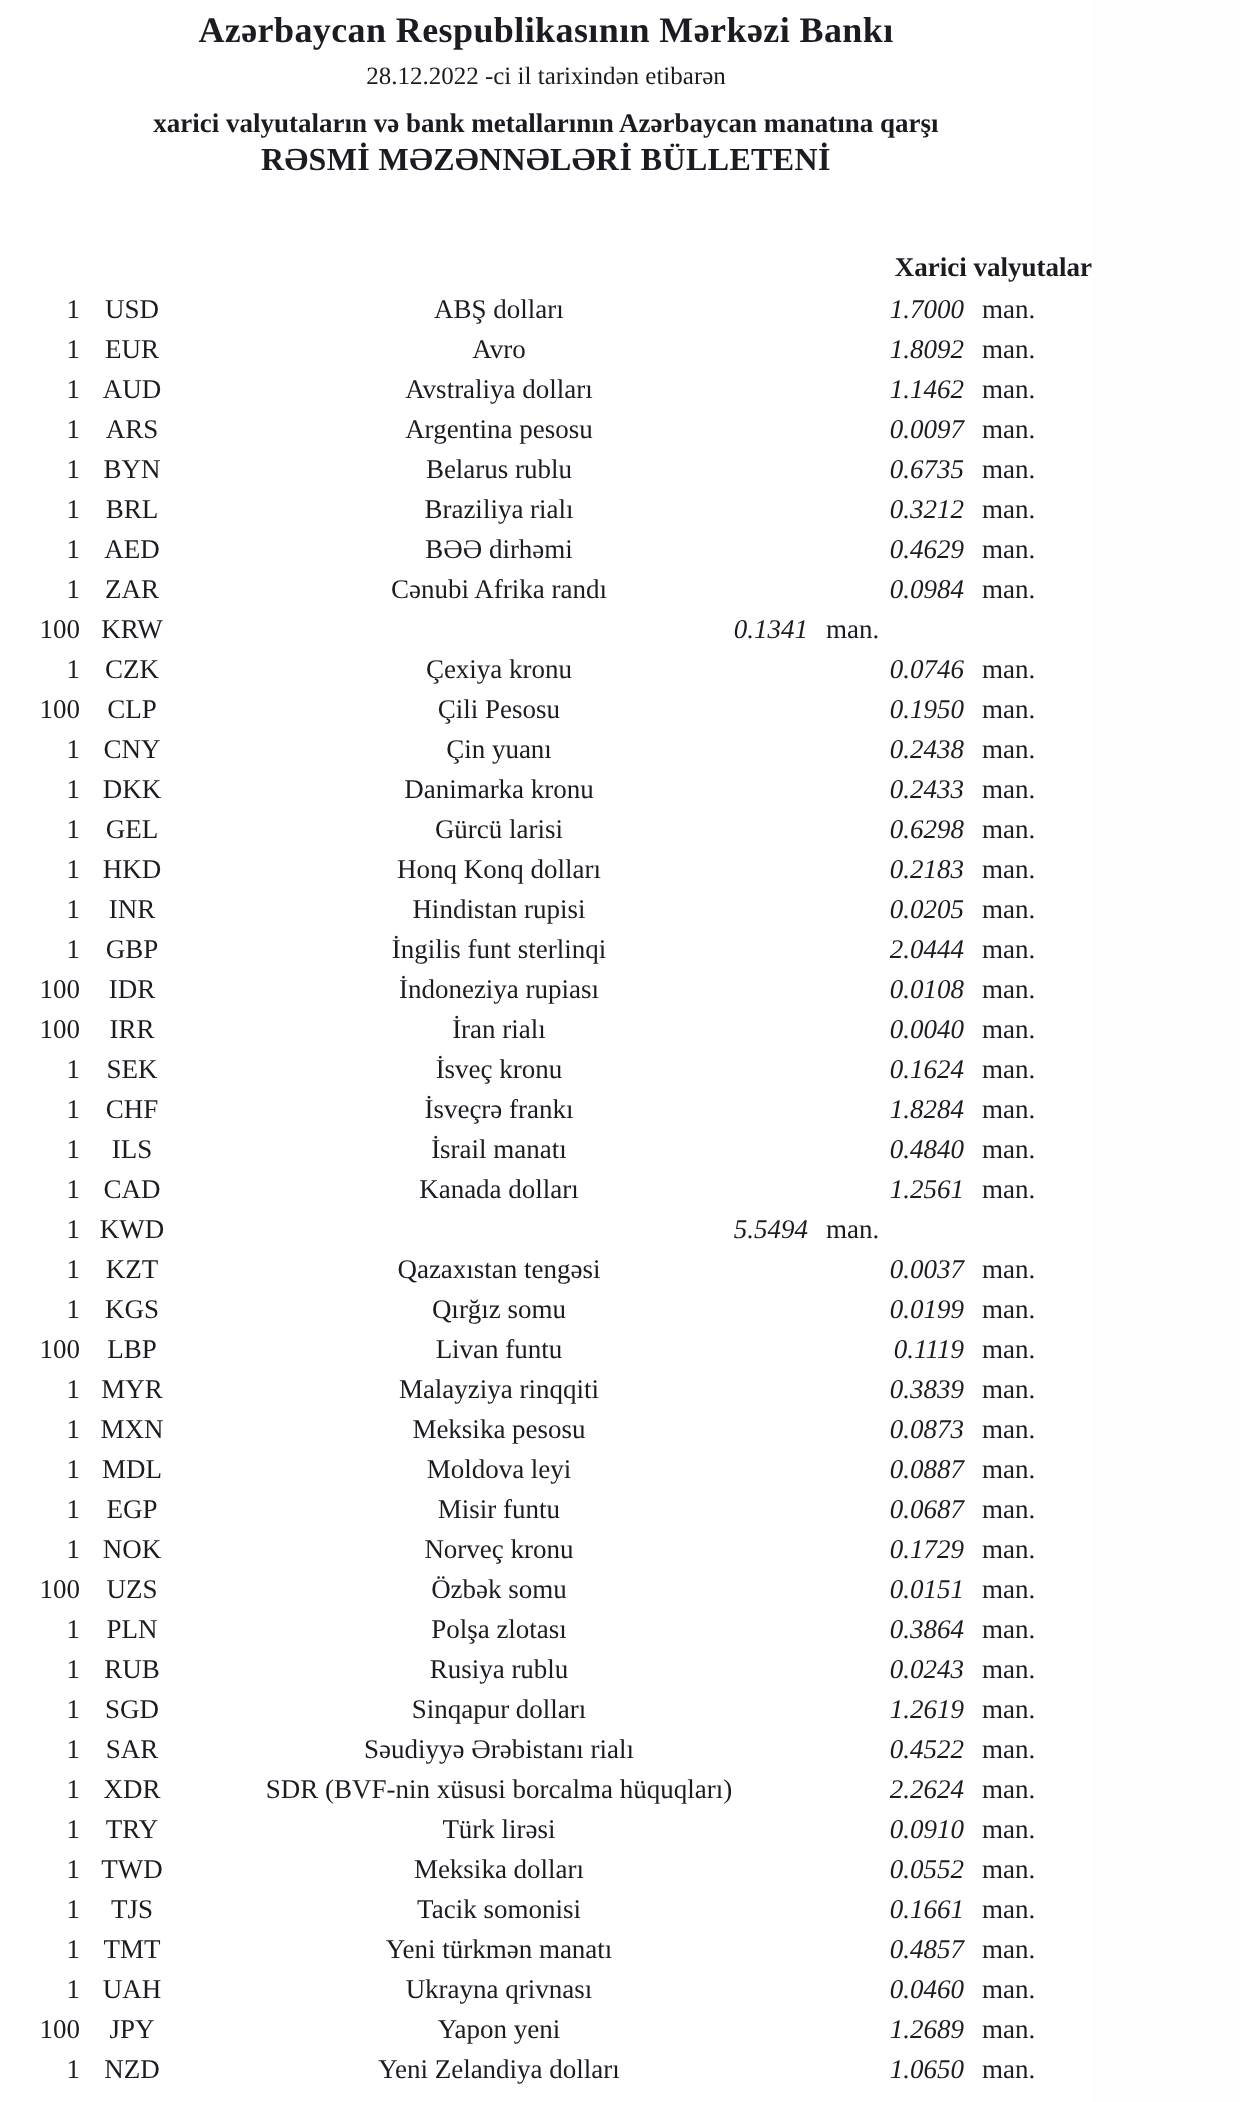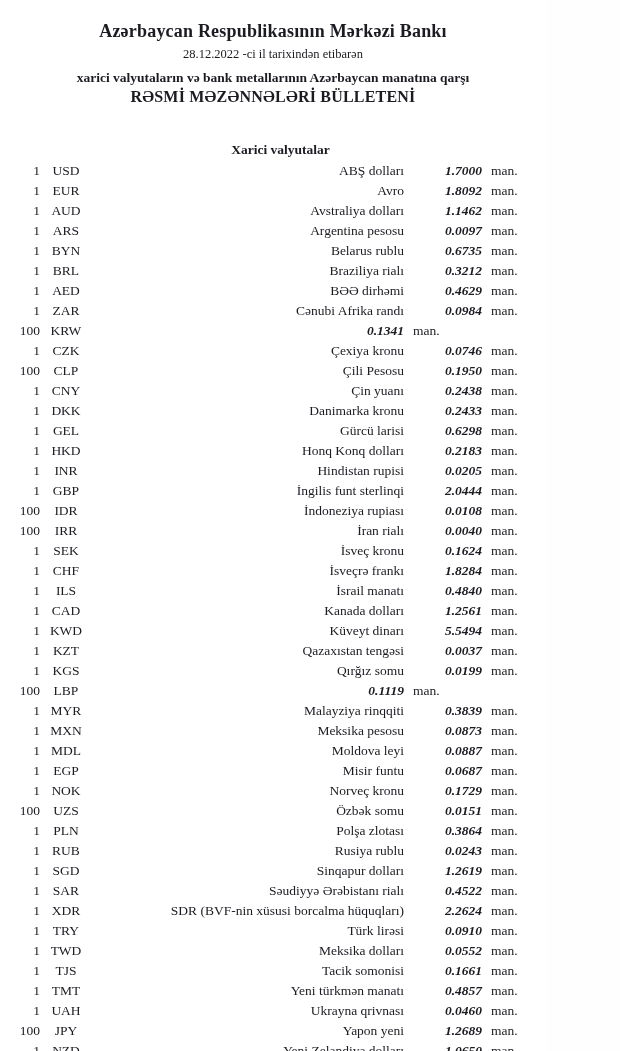--- a/index.html
+++ b/index.html
@@ -8,21 +8,21 @@
     height: 1051px;
     background: #fefefe;
     font-family: "Liberation Serif", "DejaVu Serif", serif;
     color: #1b1b22;
     overflow: hidden;
   }
   .doc {
     width: 546px;
     height: 1051px;
     box-sizing: border-box;
-    padding-top: 20px;
+    padding-top: 4px;
     background: #fff;
   }
   .hdr { text-align: center; }
   .hdr-title {
     font-size: 18px;
     font-weight: bold;
     line-height: 22px;
     letter-spacing: 0.2px;
   }
   .hdr-date {
@@ -37,41 +37,41 @@
     line-height: 19px;
     margin-top: 4px;
   }
   .hdr-sub2 {
     font-size: 16px;
     font-weight: bold;
     line-height: 19px;
     letter-spacing: 0.2px;
   }
   .section-title {
-    text-align: center;
+    text-align: right;
     font-size: 13.5px;
     font-weight: bold;
     line-height: 19px;
     margin-top: 34px;
     margin-left: 15px;
   }
   .rates-table { margin-top: 2px; }
   .rate-row {
     display: grid;
     grid-template-columns: 40px 52px 1fr 78px 42px;
     height: 20px;
     line-height: 20px;
     font-size: 13.5px;
     padding-right: 22px;
     white-space: nowrap;
   }
   .cell-qty  { text-align: right; }
   .cell-code { text-align: center; }
-  .cell-name { text-align: right; padding-left: 3px; overflow: hidden; }
-  .cell-rate { text-align: right; font-weight: bold; font-style: italic; }
+  .cell-name { text-align: center; padding-left: 3px; overflow: hidden; }
+  .cell-rate { text-align: right; font-weight: normal; font-style: italic; }
   .cell-unit { text-align: left; padding-left: 9px; }
 </style>
 </head>
 <body>
 
 <div class="doc">
   <div class="hdr">
     <div class="hdr-title">Azərbaycan Respublikasının Mərkəzi Bankı</div>
     <div class="hdr-date">28.12.2022 -ci il tarixindən etibarən</div>
     <div class="hdr-sub1">xarici valyutaların və bank metallarının Azərbaycan manatına qarşı</div>
@@ -237,41 +237,41 @@
       <div class="rate-row">
         <span class="cell-qty">1</span>
         <span class="cell-code">CAD</span>
         <span class="cell-name">Kanada dolları</span>
         <span class="cell-rate">1.2561</span>
         <span class="cell-unit">man.</span>
       </div>
       <div class="rate-row">
         <span class="cell-qty">1</span>
         <span class="cell-code">KWD</span>
-        <span class="cell-name">Küveyt dinarı</span>
         <span class="cell-rate">5.5494</span>
         <span class="cell-unit">man.</span>
       </div>
       <div class="rate-row">
         <span class="cell-qty">1</span>
         <span class="cell-code">KZT</span>
         <span class="cell-name">Qazaxıstan tengəsi</span>
         <span class="cell-rate">0.0037</span>
         <span class="cell-unit">man.</span>
       </div>
       <div class="rate-row">
         <span class="cell-qty">1</span>
         <span class="cell-code">KGS</span>
         <span class="cell-name">Qırğız somu</span>
         <span class="cell-rate">0.0199</span>
         <span class="cell-unit">man.</span>
       </div>
       <div class="rate-row">
         <span class="cell-qty">100</span>
         <span class="cell-code">LBP</span>
+        <span class="cell-name">Livan funtu</span>
         <span class="cell-rate">0.1119</span>
         <span class="cell-unit">man.</span>
       </div>
       <div class="rate-row">
         <span class="cell-qty">1</span>
         <span class="cell-code">MYR</span>
         <span class="cell-name">Malayziya rinqqiti</span>
         <span class="cell-rate">0.3839</span>
         <span class="cell-unit">man.</span>
       </div>

